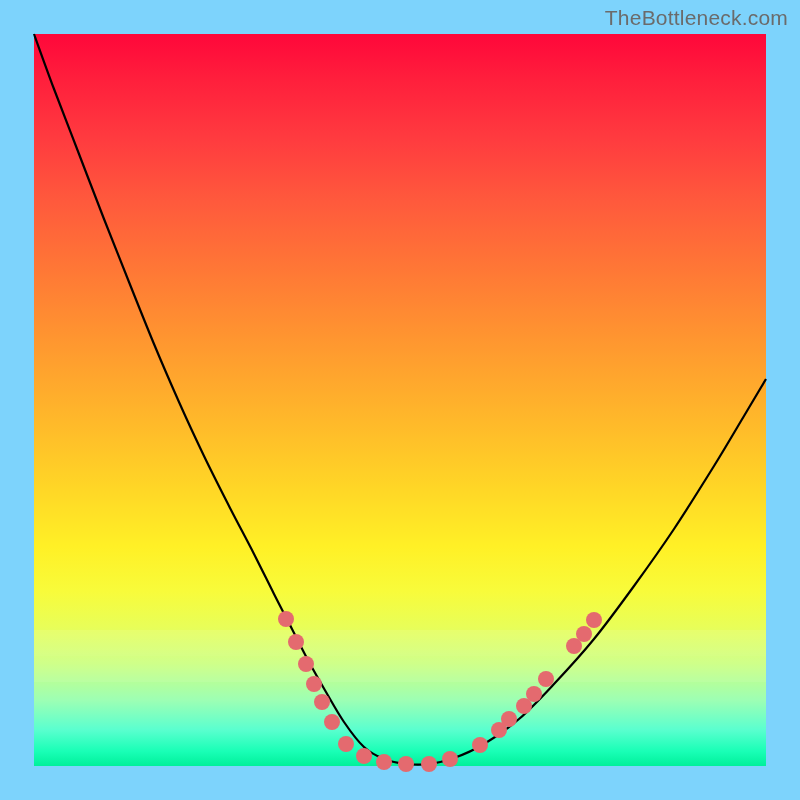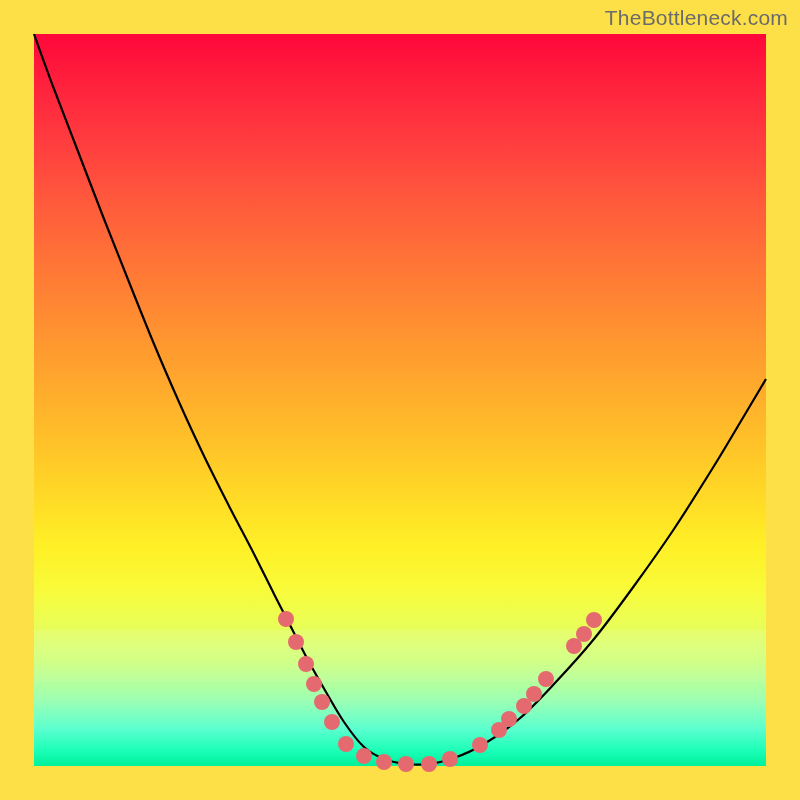--- a/index.html
+++ b/index.html
@@ -8,21 +8,21 @@
     width: 800px;
     height: 800px;
     overflow: hidden;
     background: #000;
     font-family: Arial, Helvetica, sans-serif;
   }
   .frame {
     position: relative;
     width: 800px;
     height: 800px;
-    background: #fde047;
+    background: #7dd3fc;
   }
   .gradient {
     position: absolute;
     left: 34px;
     top: 34px;
     width: 732px;
     height: 732px;
     background: linear-gradient(to bottom,
       #ff073a 0%,
       #ff1e3c 6%,

